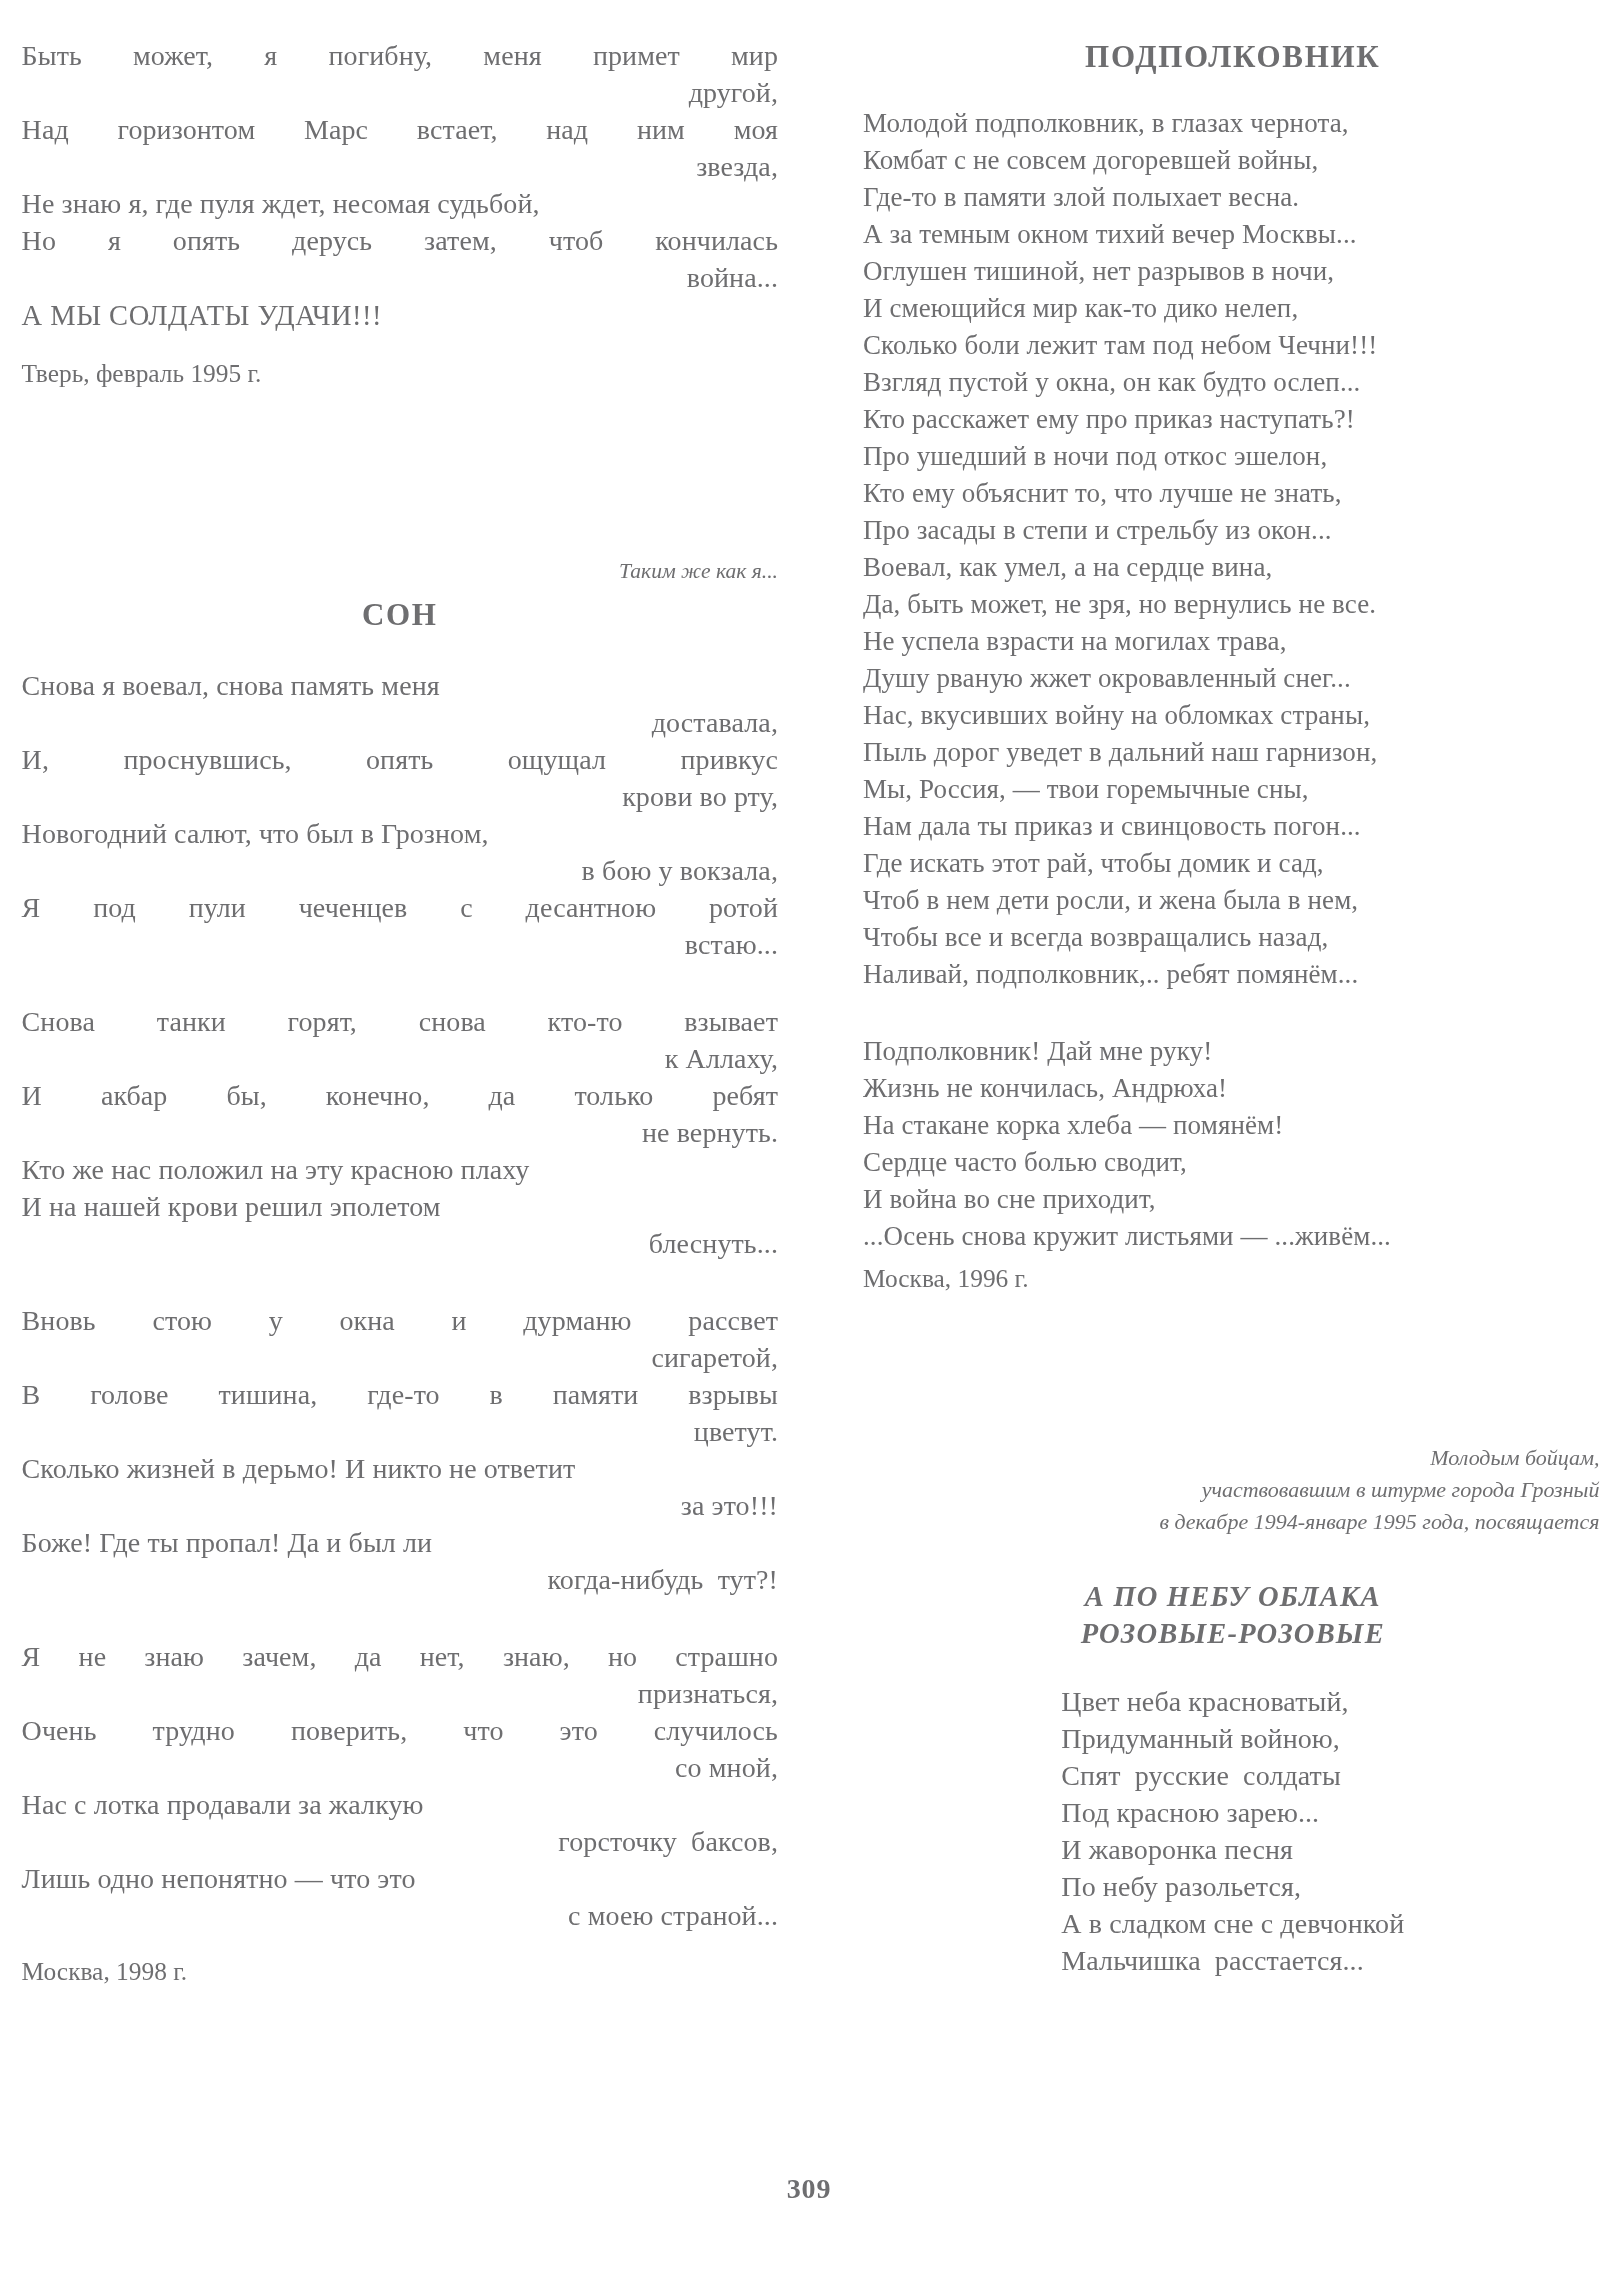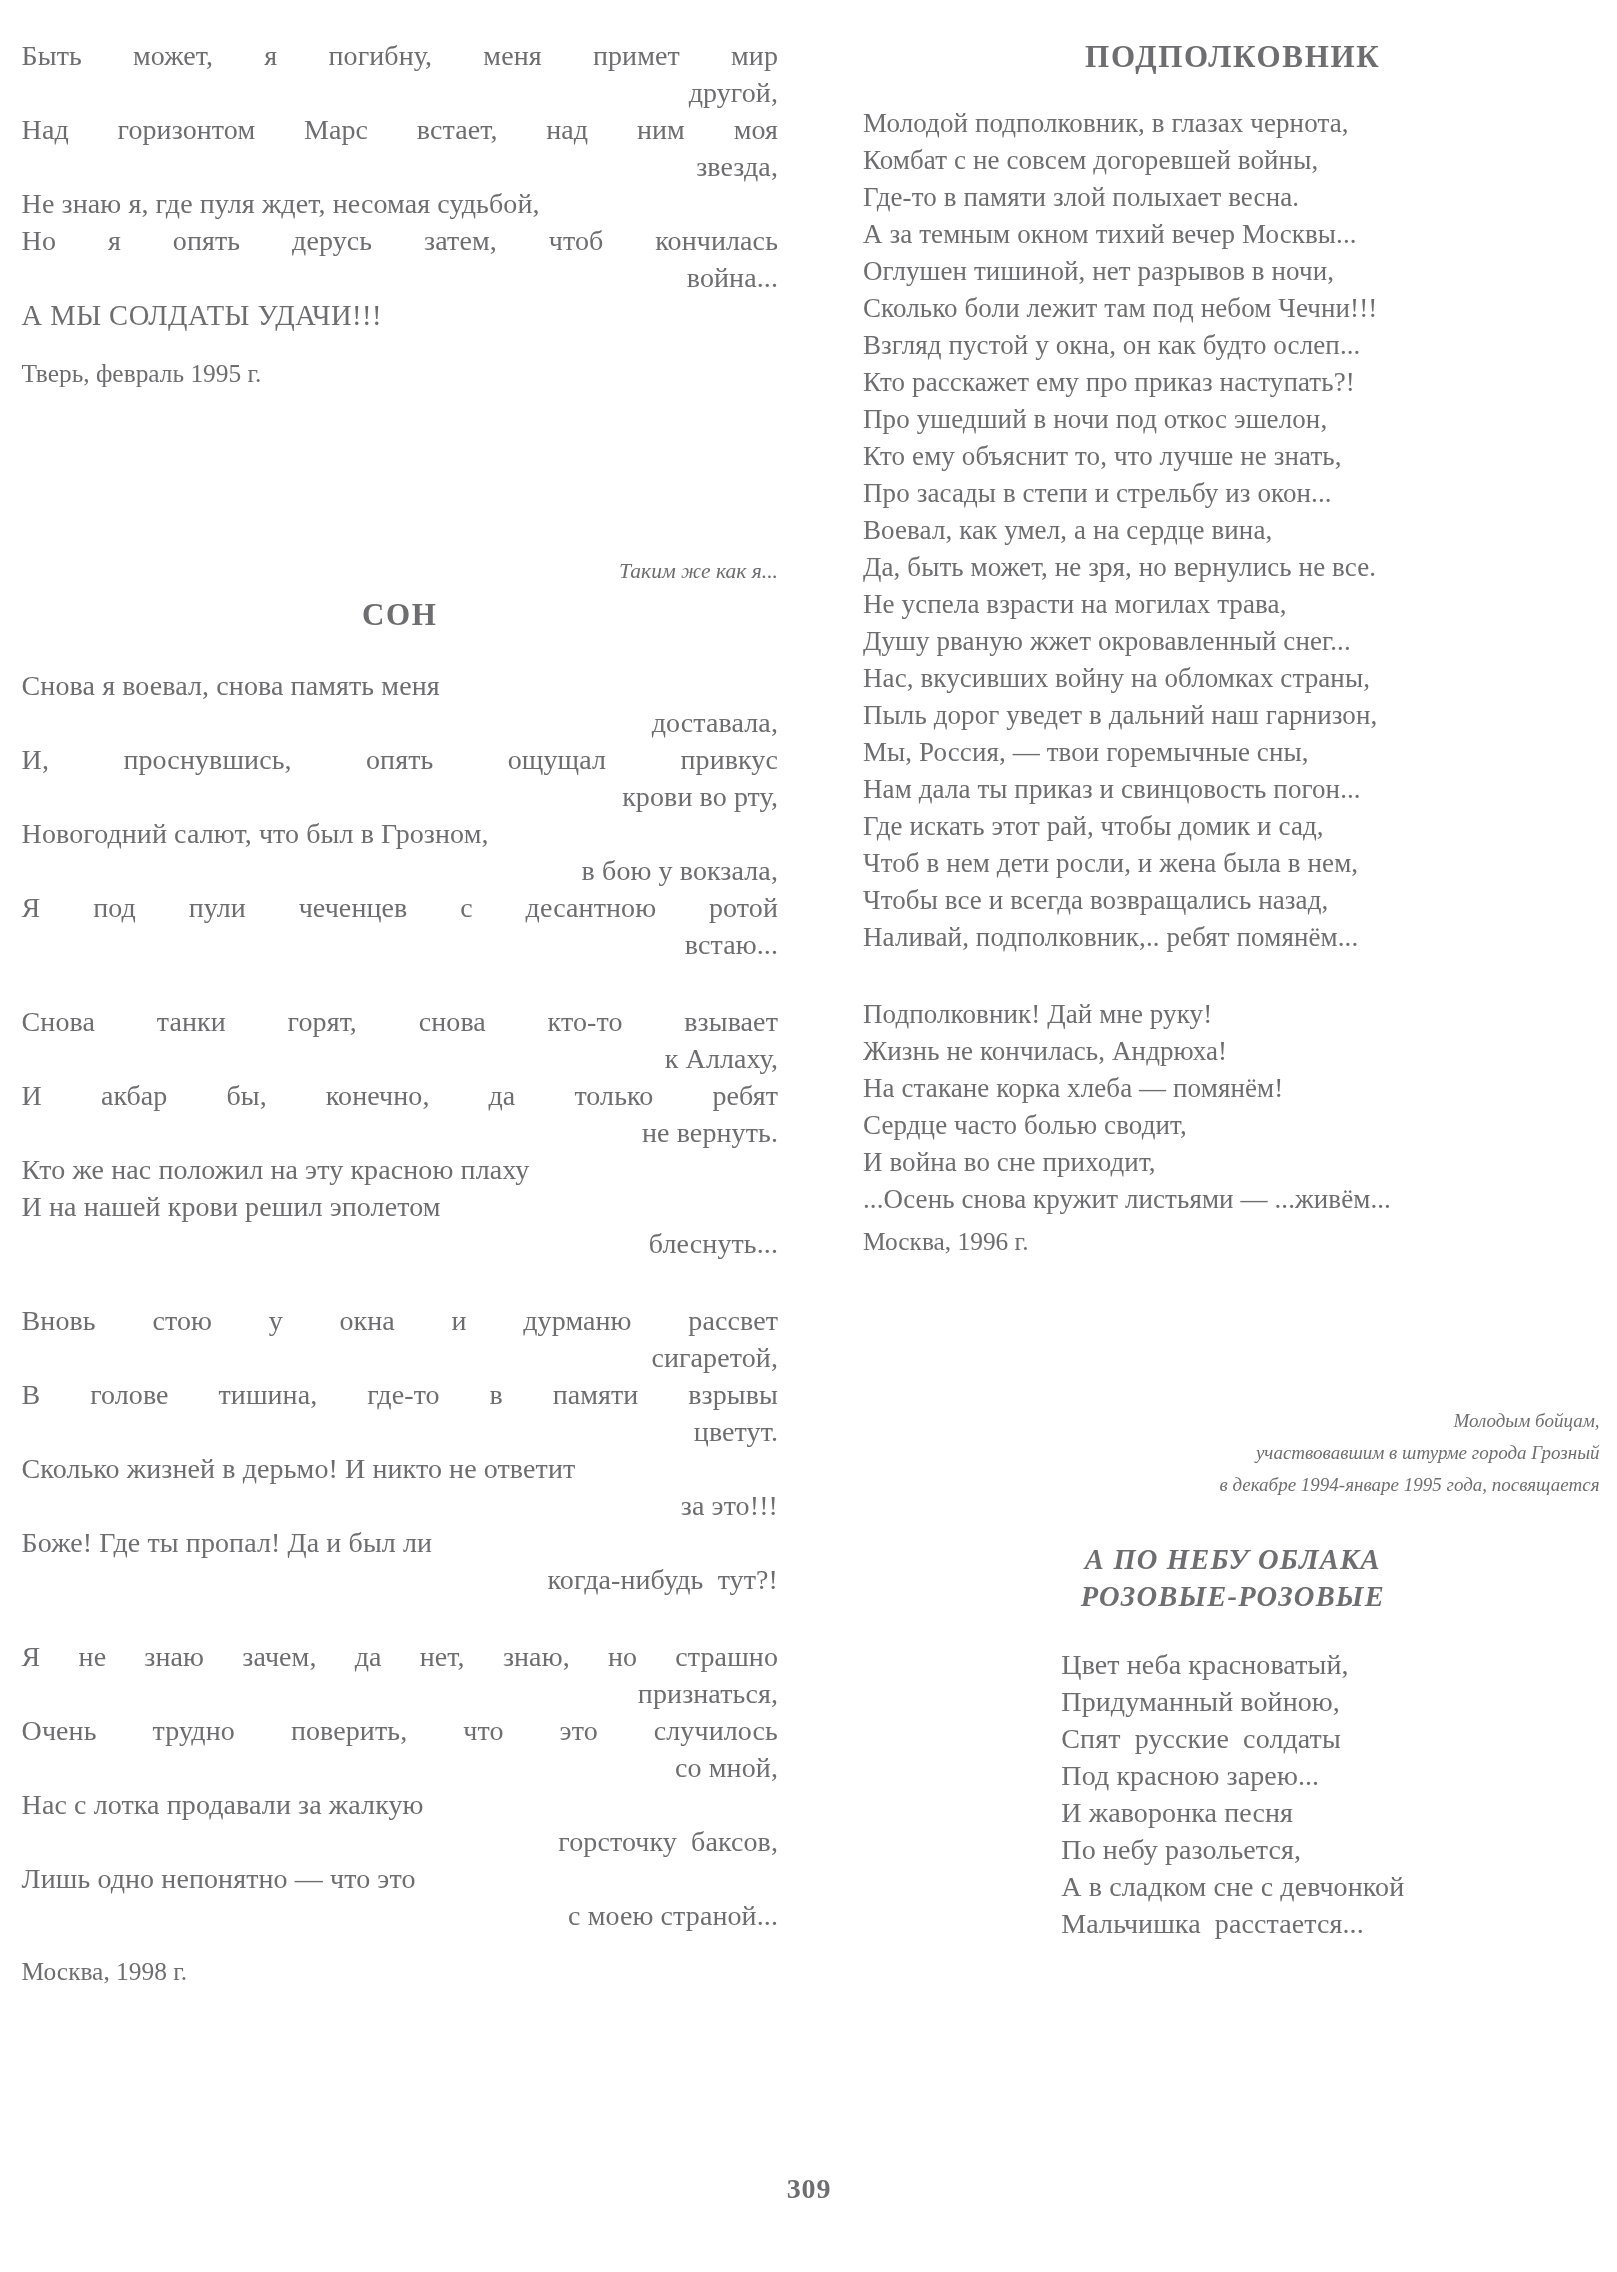--- a/index.html
+++ b/index.html
@@ -62,21 +62,21 @@
     padding-right: 4.6px;
   }
   .epigraph {
     font-style: italic;
     font-size: 21.6px;
     line-height: 31px;
     text-align: right;
   }
   .dedication {
     font-style: italic;
-    font-size: 19px;
+    font-size: 22px;
     line-height: 32px;
     text-align: right;
     padding-right: 3.1px;
   }
   .poem-title {
     font-size: 31px;
     font-weight: bold;
     letter-spacing: 1.7px;
     text-align: center;
     line-height: 40px;
@@ -194,20 +194,21 @@
     <div>
       <div class="poem-title">ПОДПОЛКОВНИК</div>
       <div style="height:28px"></div>
 
       <div>
         <div class="line wide">Молодой подполковник, в глазах чернота,</div>
         <div class="line wide">Комбат с не совсем догоревшей войны,</div>
         <div class="line wide">Где-то в памяти злой полыхает весна.</div>
         <div class="line wide">А за темным окном тихий вечер Москвы...</div>
         <div class="line wide">Оглушен тишиной, нет разрывов в ночи,</div>
+        <div class="line wide">И смеющийся мир как-то дико нелеп,</div>
         <div class="line wide">Сколько боли лежит там под небом Чечни!!!</div>
         <div class="line wide">Взгляд пустой у окна, он как будто ослеп...</div>
         <div class="line wide">Кто расскажет ему про приказ наступать?!</div>
         <div class="line wide">Про ушедший в ночи под откос эшелон,</div>
         <div class="line wide">Кто ему объяснит то, что лучше не знать,</div>
         <div class="line wide">Про засады в степи и стрельбу из окон...</div>
         <div class="line wide">Воевал, как умел, а на сердце вина,</div>
         <div class="line wide">Да, быть может, не зря, но вернулись не все.</div>
         <div class="line wide">Не успела взрасти на могилах трава,</div>
         <div class="line wide">Душу рваную жжет окровавленный снег...</div>

